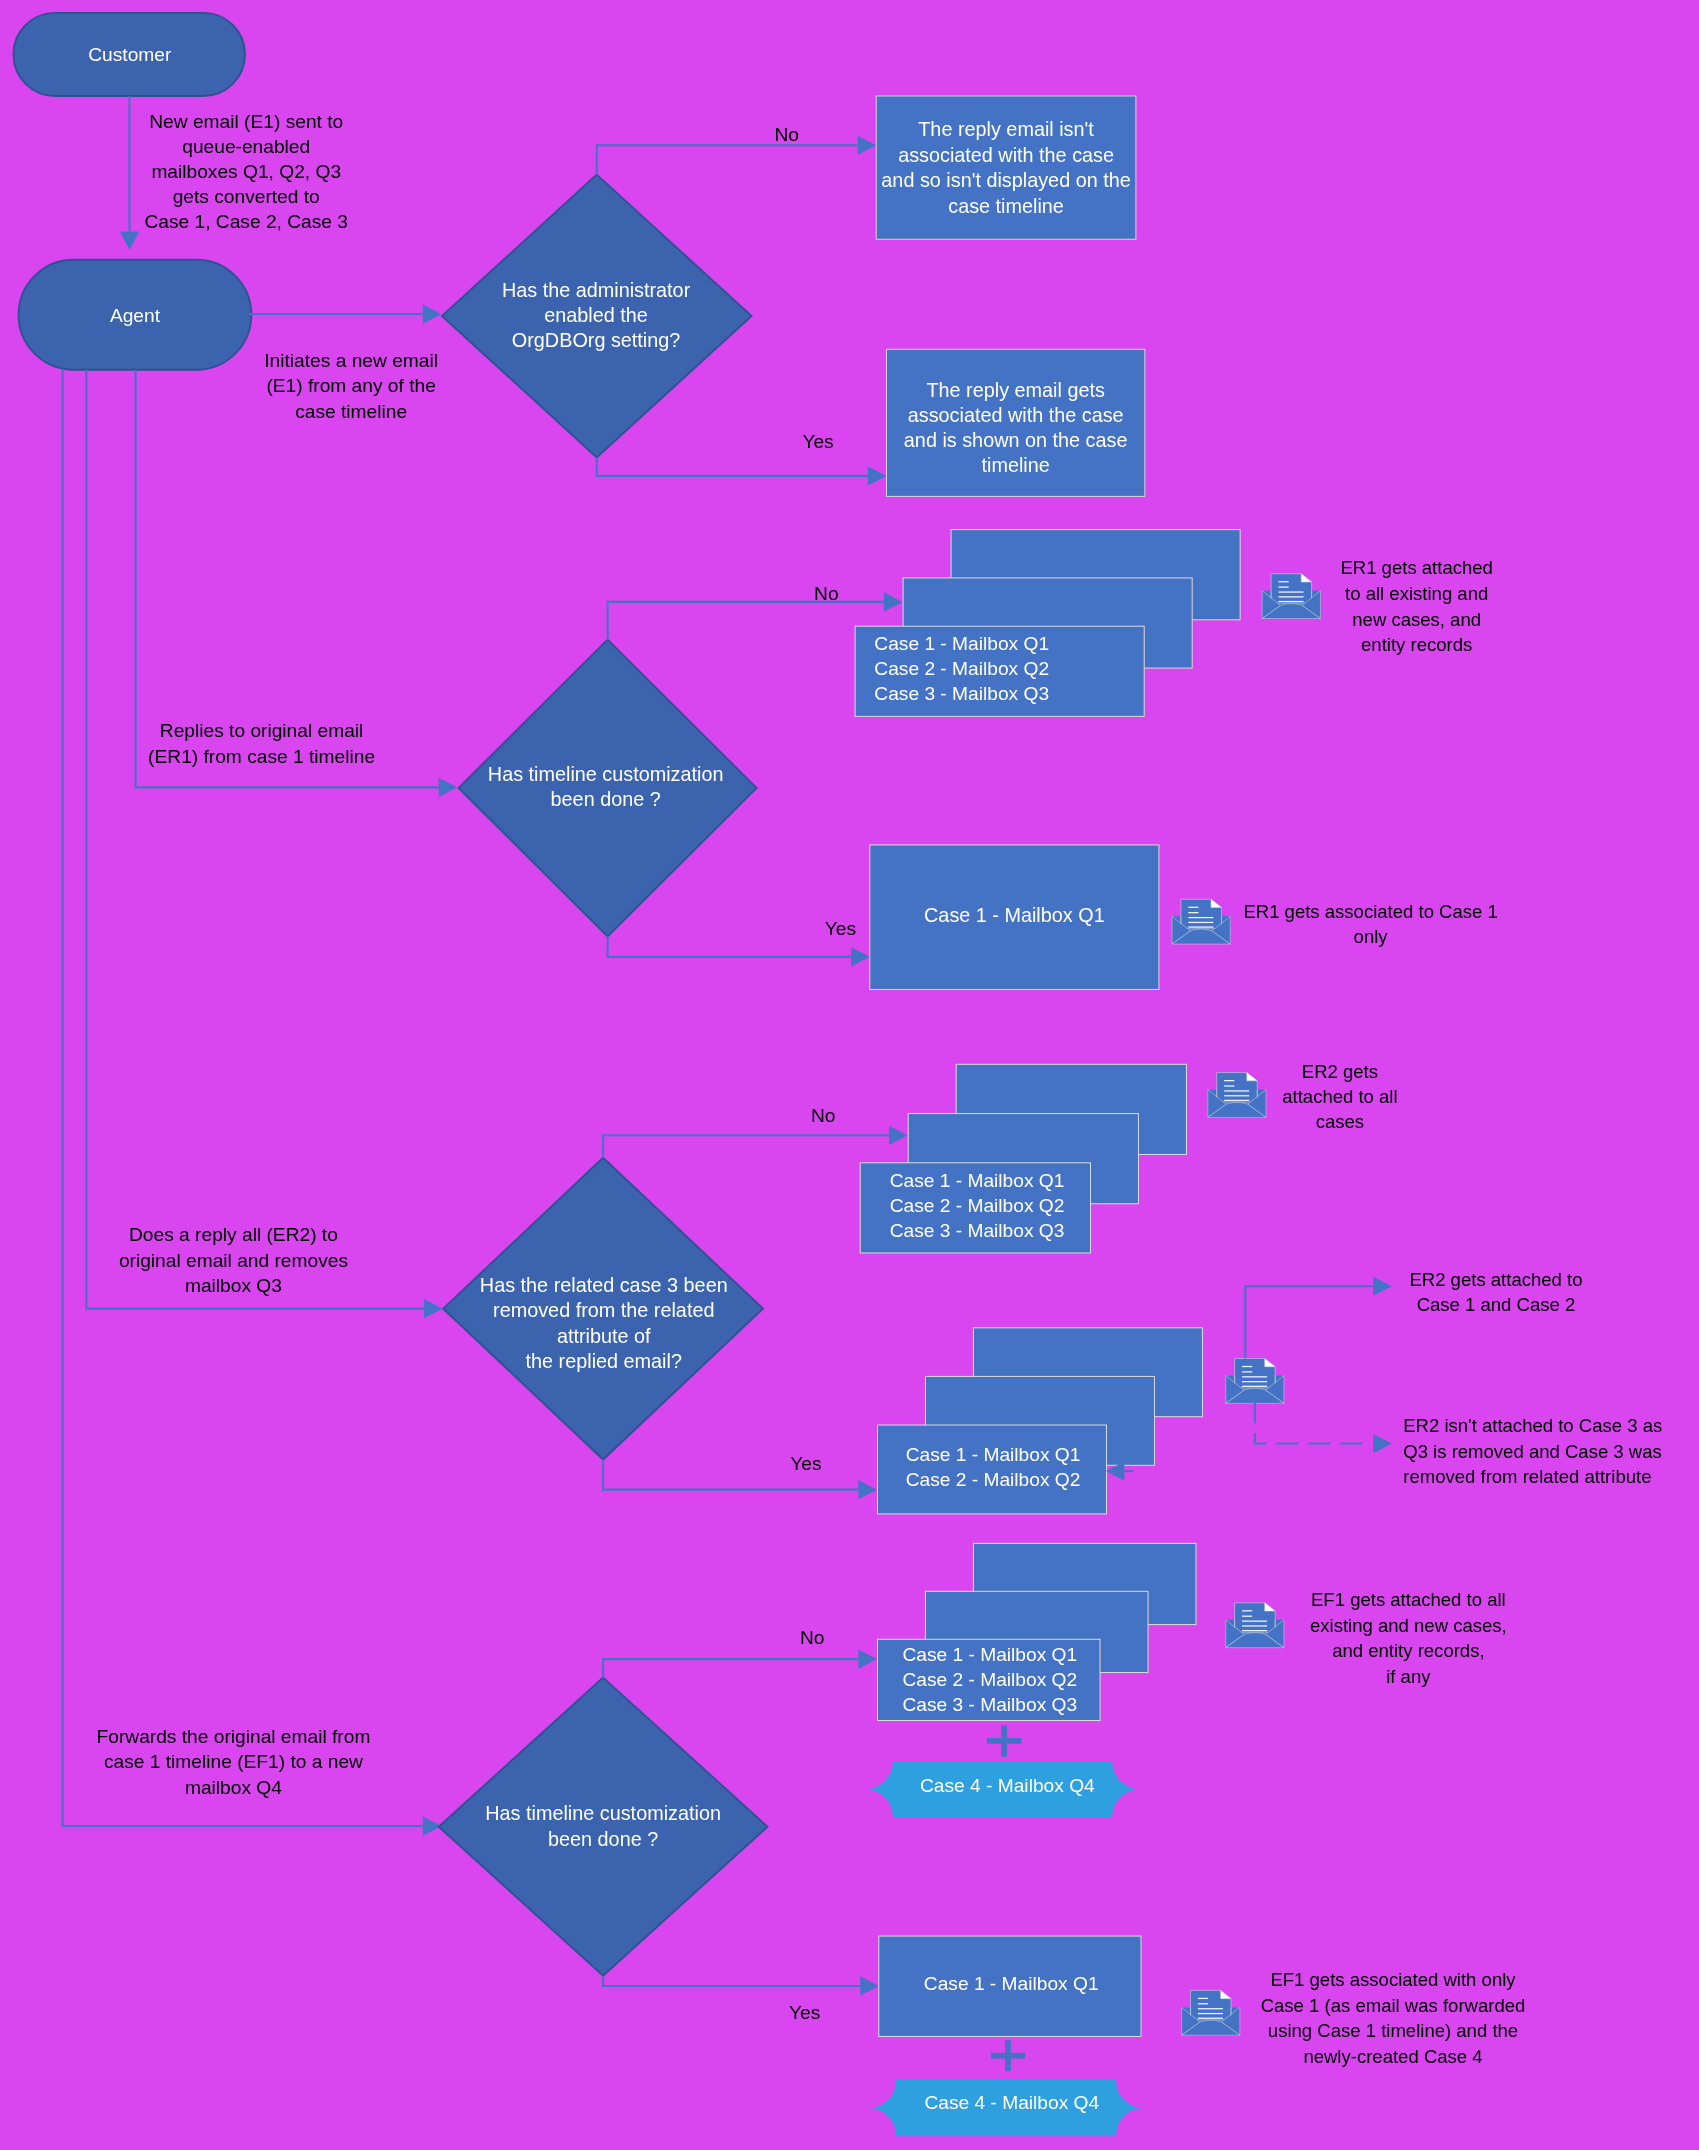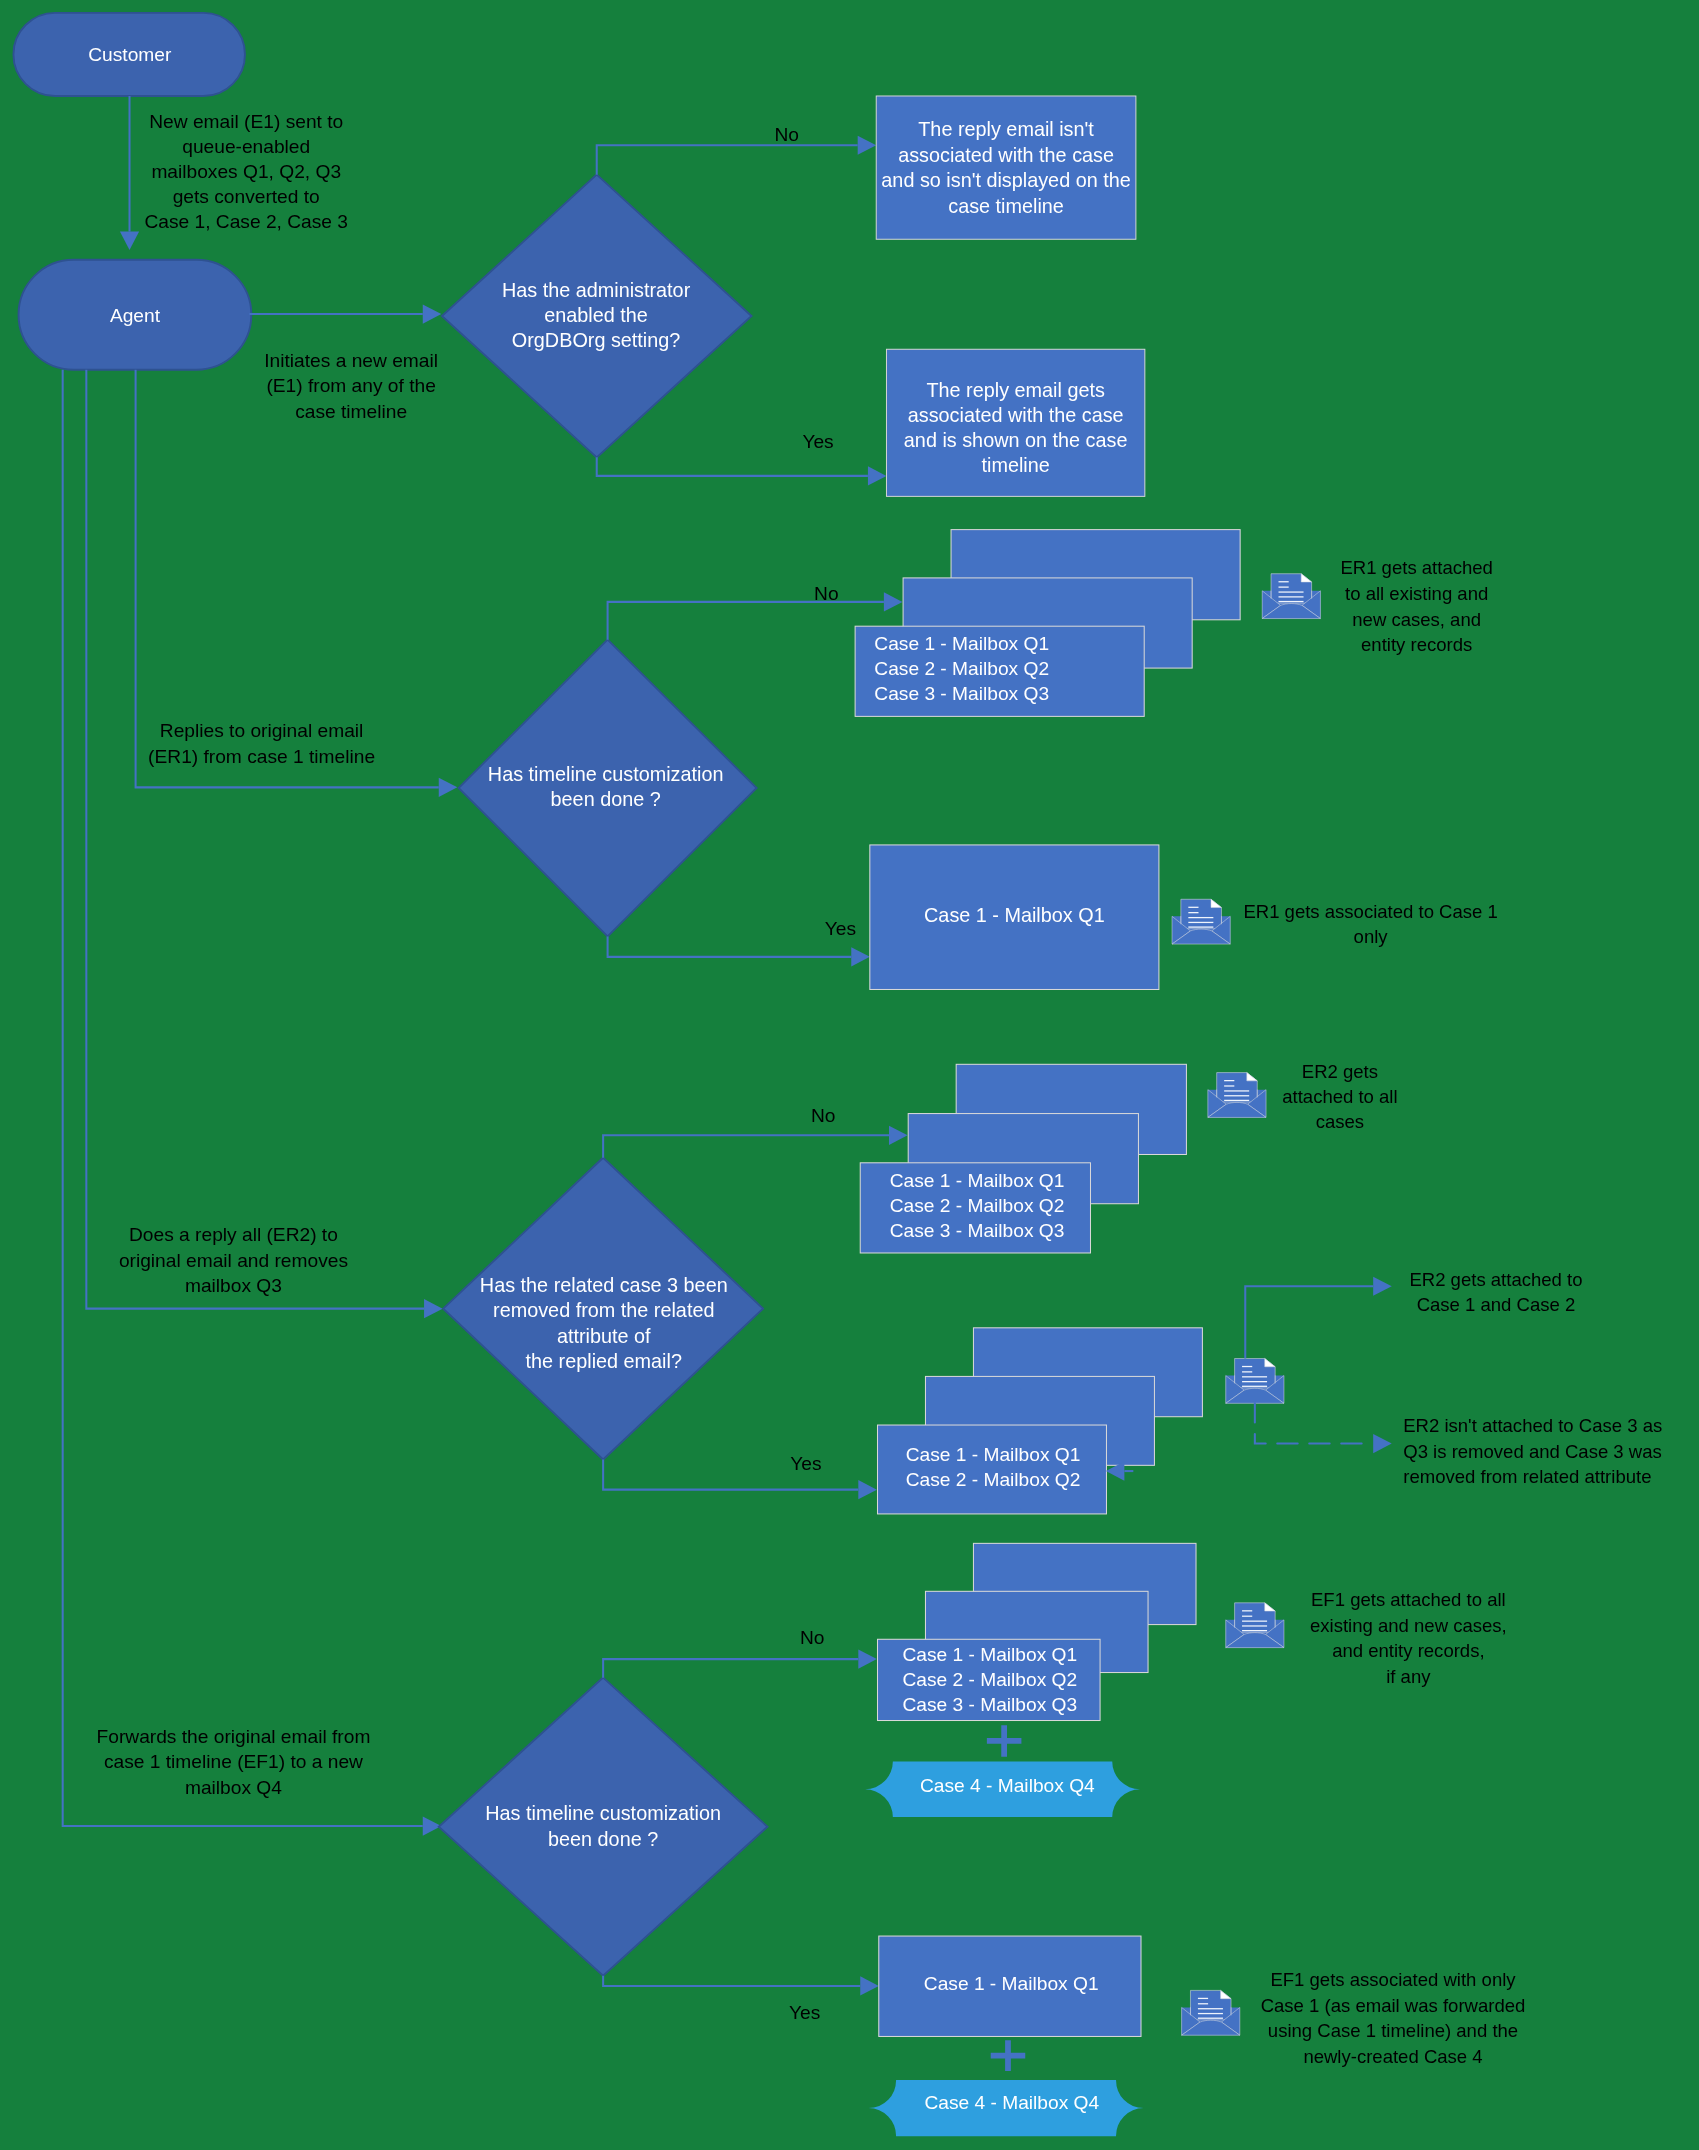--- a/index.html
+++ b/index.html
@@ -1,18 +1,18 @@
 <!DOCTYPE html>
 <html style="font-size:10.2px"><head>
 <meta charset="utf-8">
 <style>
   html,body{margin:0;padding:0;background:#ffffff;}
   body{width:1700px;height:2151px;overflow:hidden;
        font-family:"Liberation Sans",sans-serif;}
-  #stage{position:relative;width:1700px;height:2151px;background:#15803d;}
+  #stage{position:relative;width:1700px;height:2151px;background:#d946ef;}
   svg{display:block;}
   text.t{font-family:"Liberation Sans",sans-serif;}
 </style>
 </head>
 <body>
 
 <div id="stage">
 <svg id="chart" width="1700" height="2151" viewBox="0 0 2658 3363">
 <g>
         <rect x="21" y="20" width="362" height="130" rx="65" ry="65" fill="#3C63AE" stroke="#2E5291" stroke-width="3"></rect>

